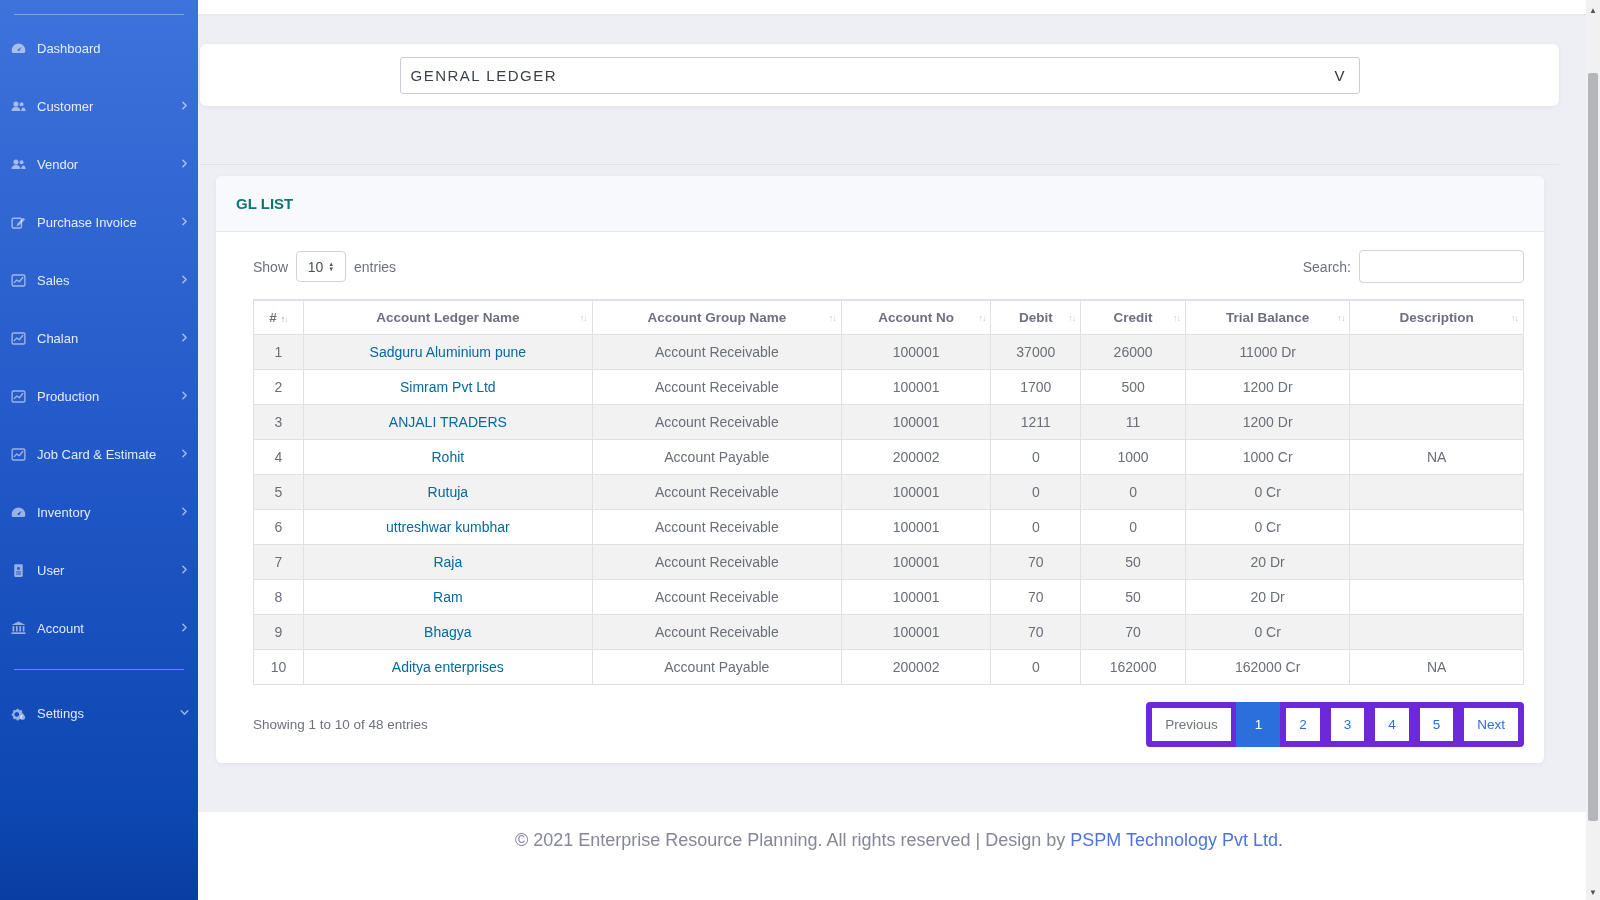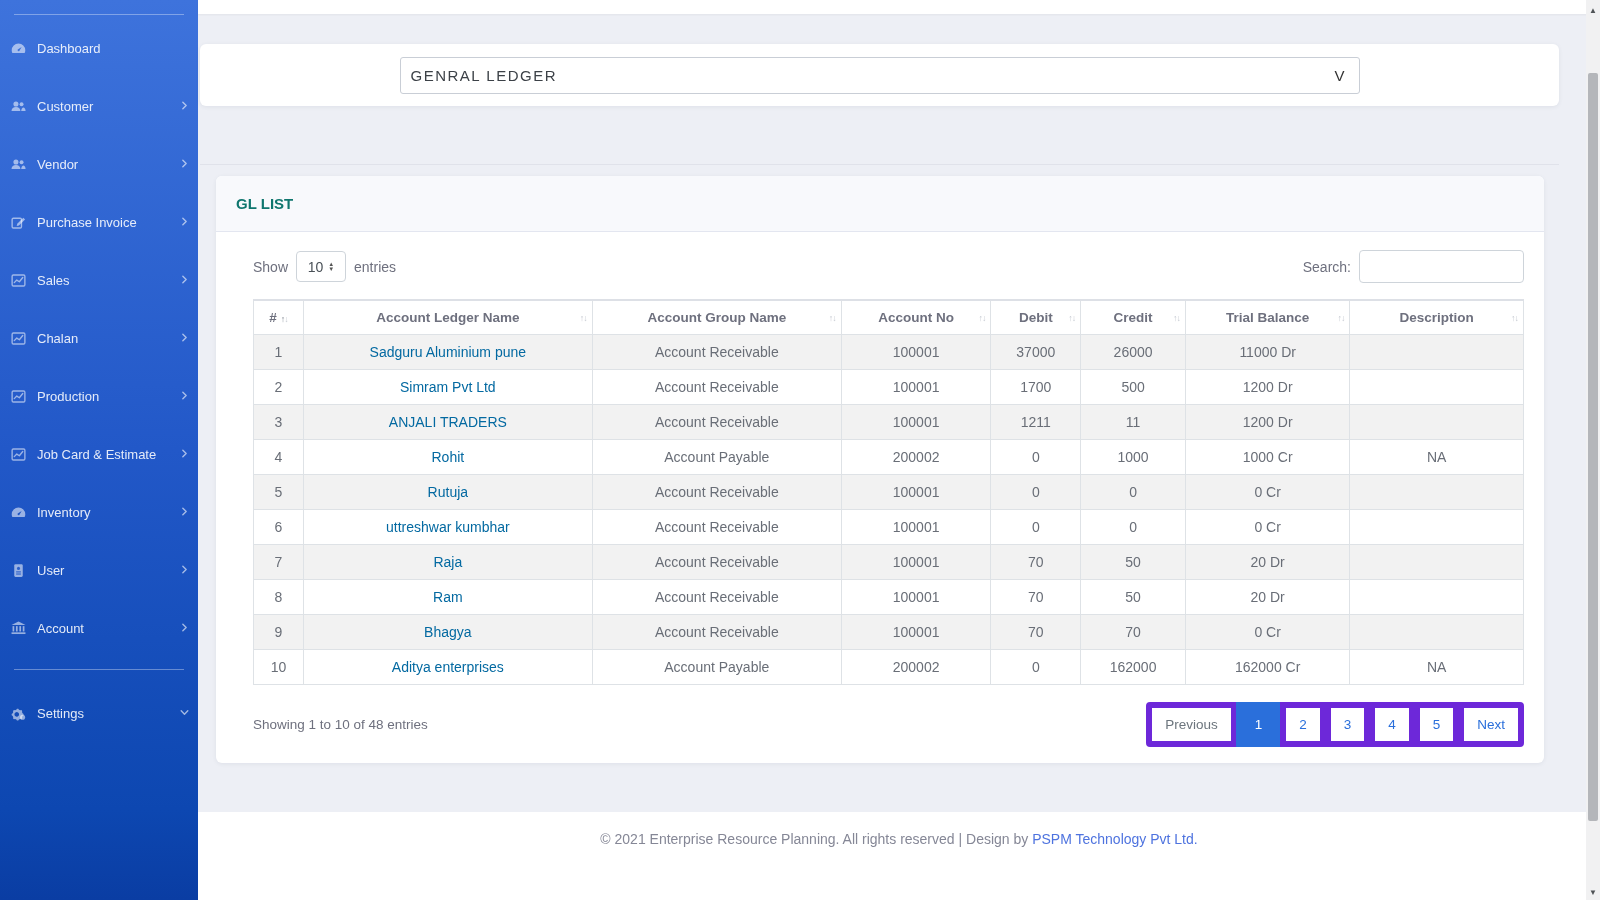--- a/index.html
+++ b/index.html
@@ -88,21 +88,21 @@
     border:6px solid #6d28d9; background:#fff; color:#2a6fdb; font-size:13.5px;
     padding:9px 13px; text-decoration:none; margin-left:-1px; cursor:pointer; min-width:20px; text-align:center;
   }
   .page-btn.first { border-radius:4px 0 0 4px; margin-left:0; }
   .page-btn.last { border-radius:0 4px 4px 0; }
   .page-btn.disabled { color:#6c757d; }
   .page-btn.active { background:#2a6fdb; border-color:#2a6fdb; color:#fff; }
 
   
   .footer { position:absolute; left:0; right:0; bottom:0; height:88px; background:#fff; text-align:center; padding-top:18px; }
-  .footer .copy { font-size:14px; color:#858796;text-align:right; }
+  .footer .copy { font-size:18px; color:#858796;text-align:right; }
   .footer a { color:#4e73df; text-decoration:none; }
 
   
   .scrollbar { position:fixed; top:0; right:0; width:14px; height:900px; background:#f1f1f2; display:flex; flex-direction:column; align-items:center; }
   .sb-arrow { height:16px; display:flex; align-items:center; justify-content:center; font-size:8px; color:#4f5356; width:100%; cursor:pointer; }
   .sb-arrow.up { margin-top:2px; }
   .sb-track { flex:1; width:100%; position:relative; }
   .sb-thumb { position:absolute; top:55px; left:2px; width:10px; height:748px; background:#b4b6ba; border-radius:2px; cursor:pointer; }
 </style>
 </head>

